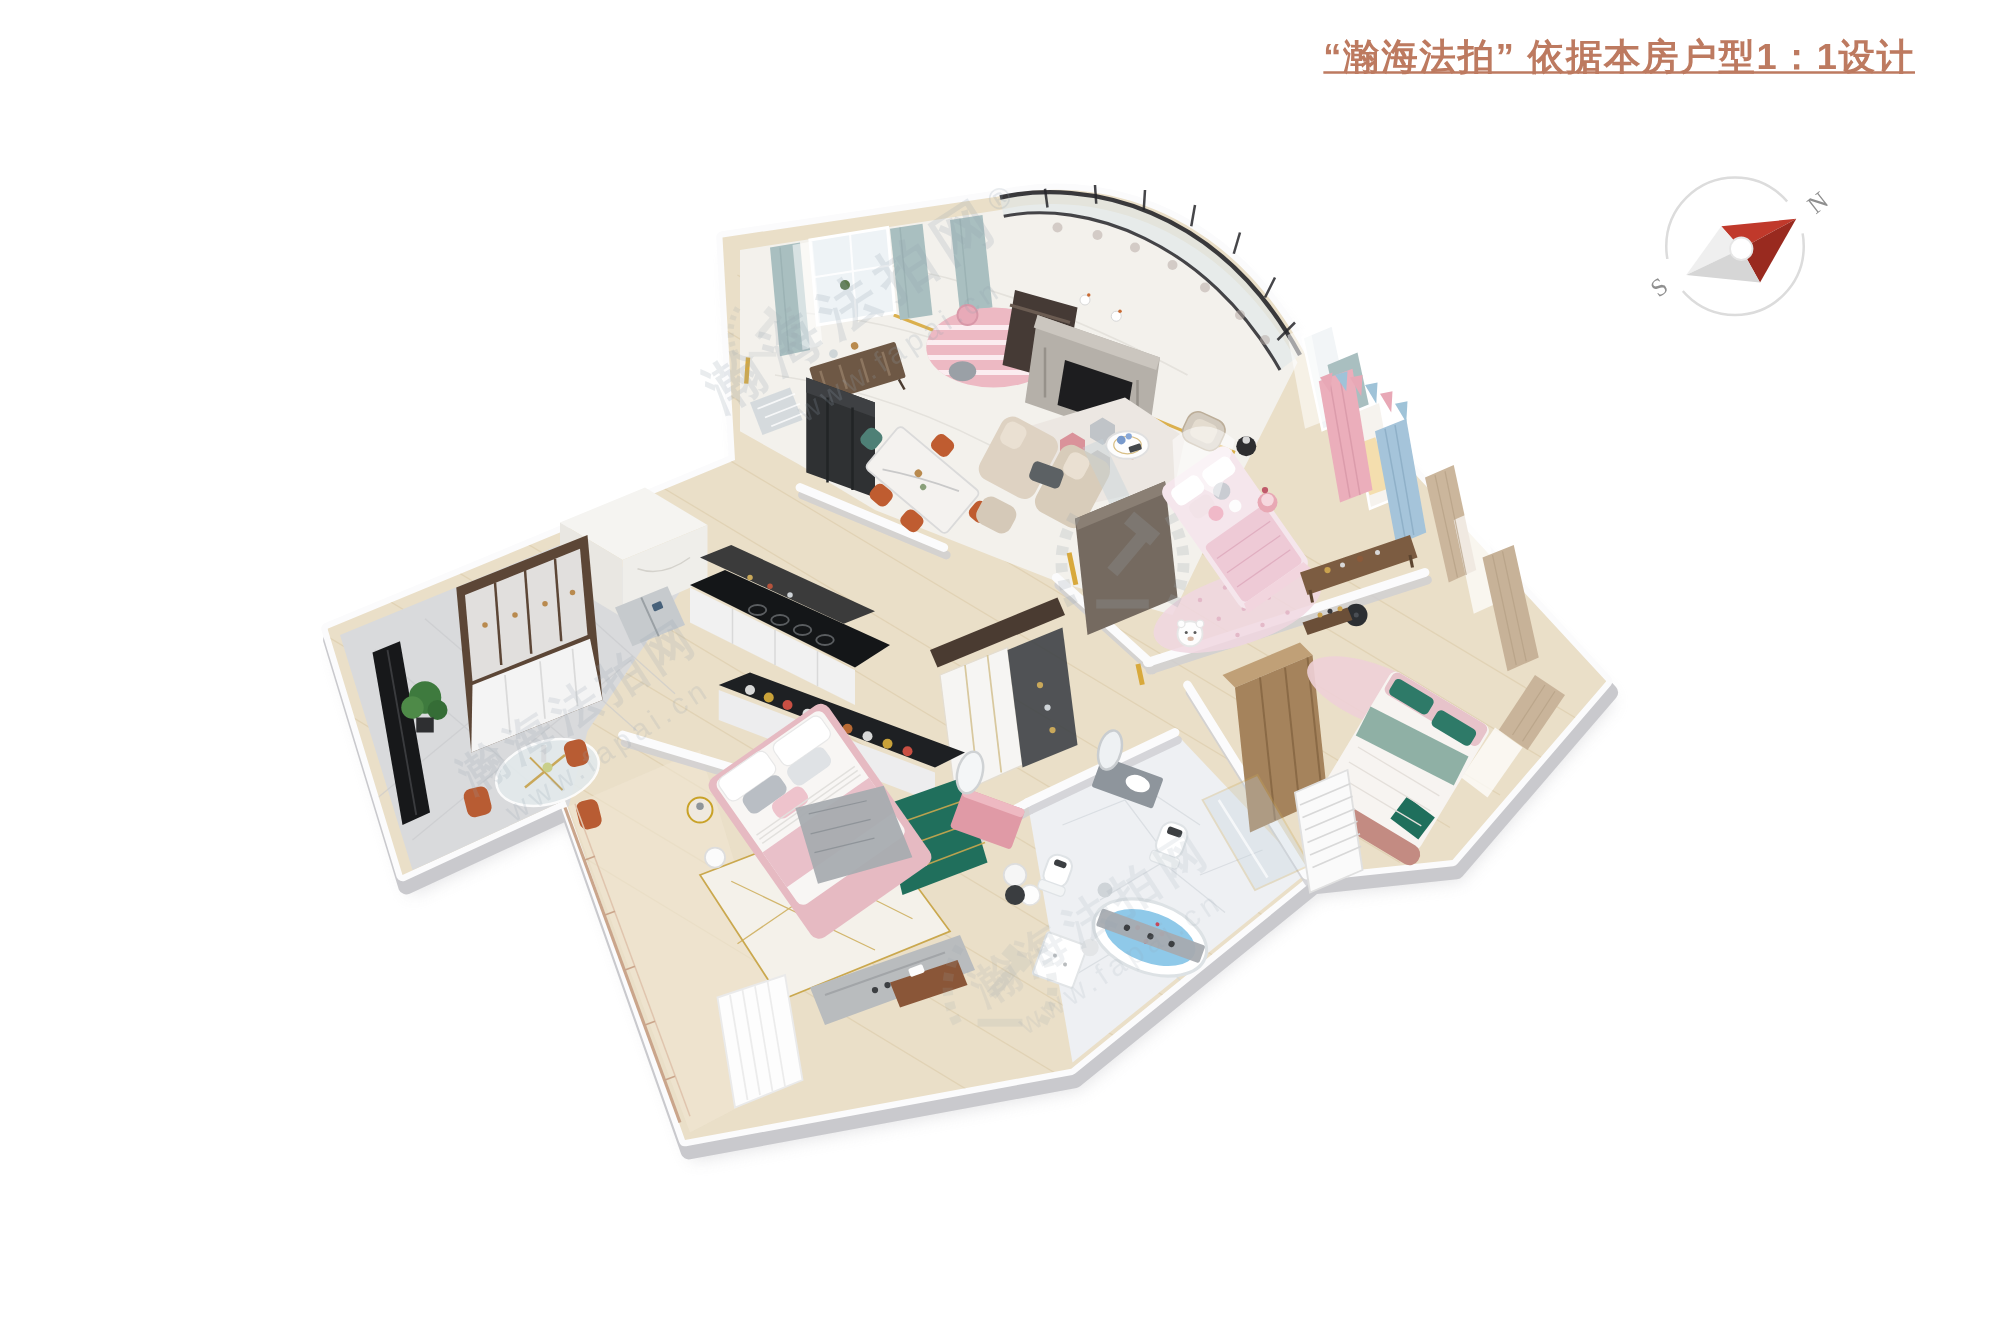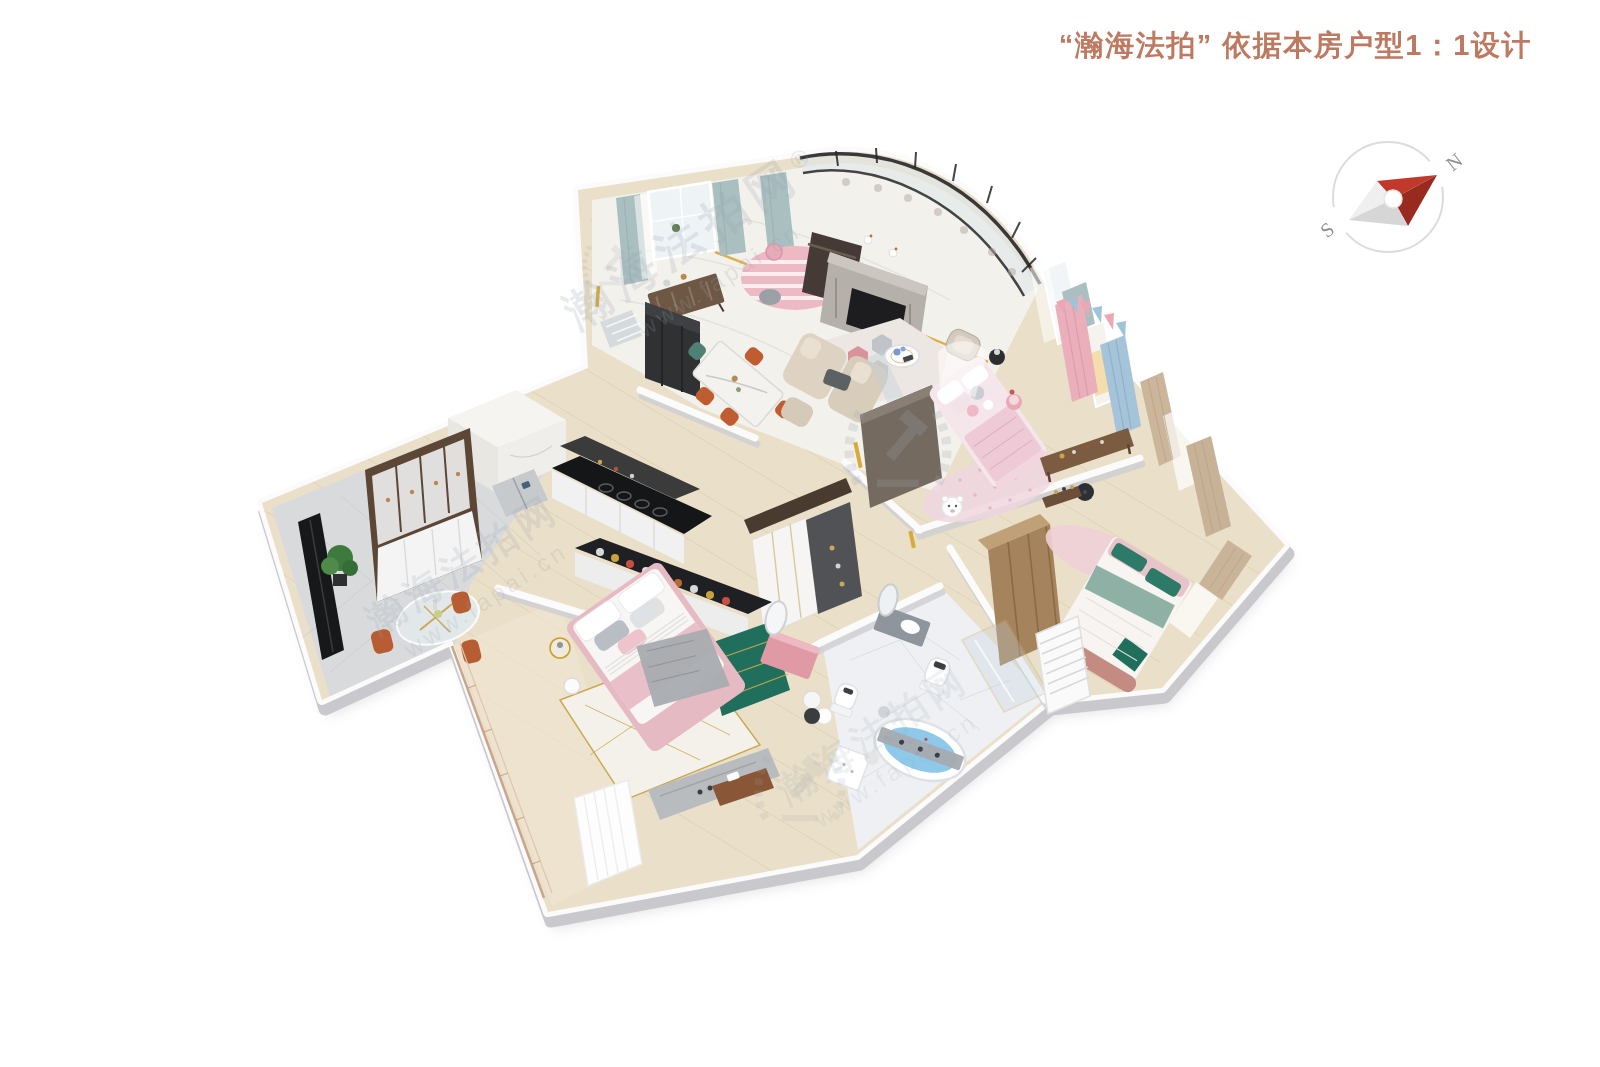--- a/index.html
+++ b/index.html
@@ -3,20 +3,21 @@
 <meta charset="utf-8">
 <style>
   html,body{margin:0;padding:0;background:#ffffff;}
   body{width:1600px;height:1067px;position:relative;overflow:hidden;
        font-family:"Liberation Sans","DejaVu Sans",sans-serif;}
   .stage{position:absolute;inset:0;}
   .page-title{
     position:absolute;top:26px;right:68px;
     font-size:29px;font-weight:bold;color:#bd7a60;letter-spacing:1.5px;
     font-family:"Liberation Sans","DejaVu Sans",sans-serif;
+    text-decoration:underline;
   }
   svg{position:absolute;left:0;top:0;}
   .wm-cn{font-size:46px;letter-spacing:8px;font-weight:bold;}
   .wm-cn-s{font-size:38px;letter-spacing:6px;font-weight:bold;}
   .wm-url{font-size:24px;letter-spacing:4px;}
   .compass-letter{font-family:"Liberation Serif","DejaVu Serif",serif;font-size:20px;fill:#8f8f8f;}
 </style>
 </head>
 <body>
 

